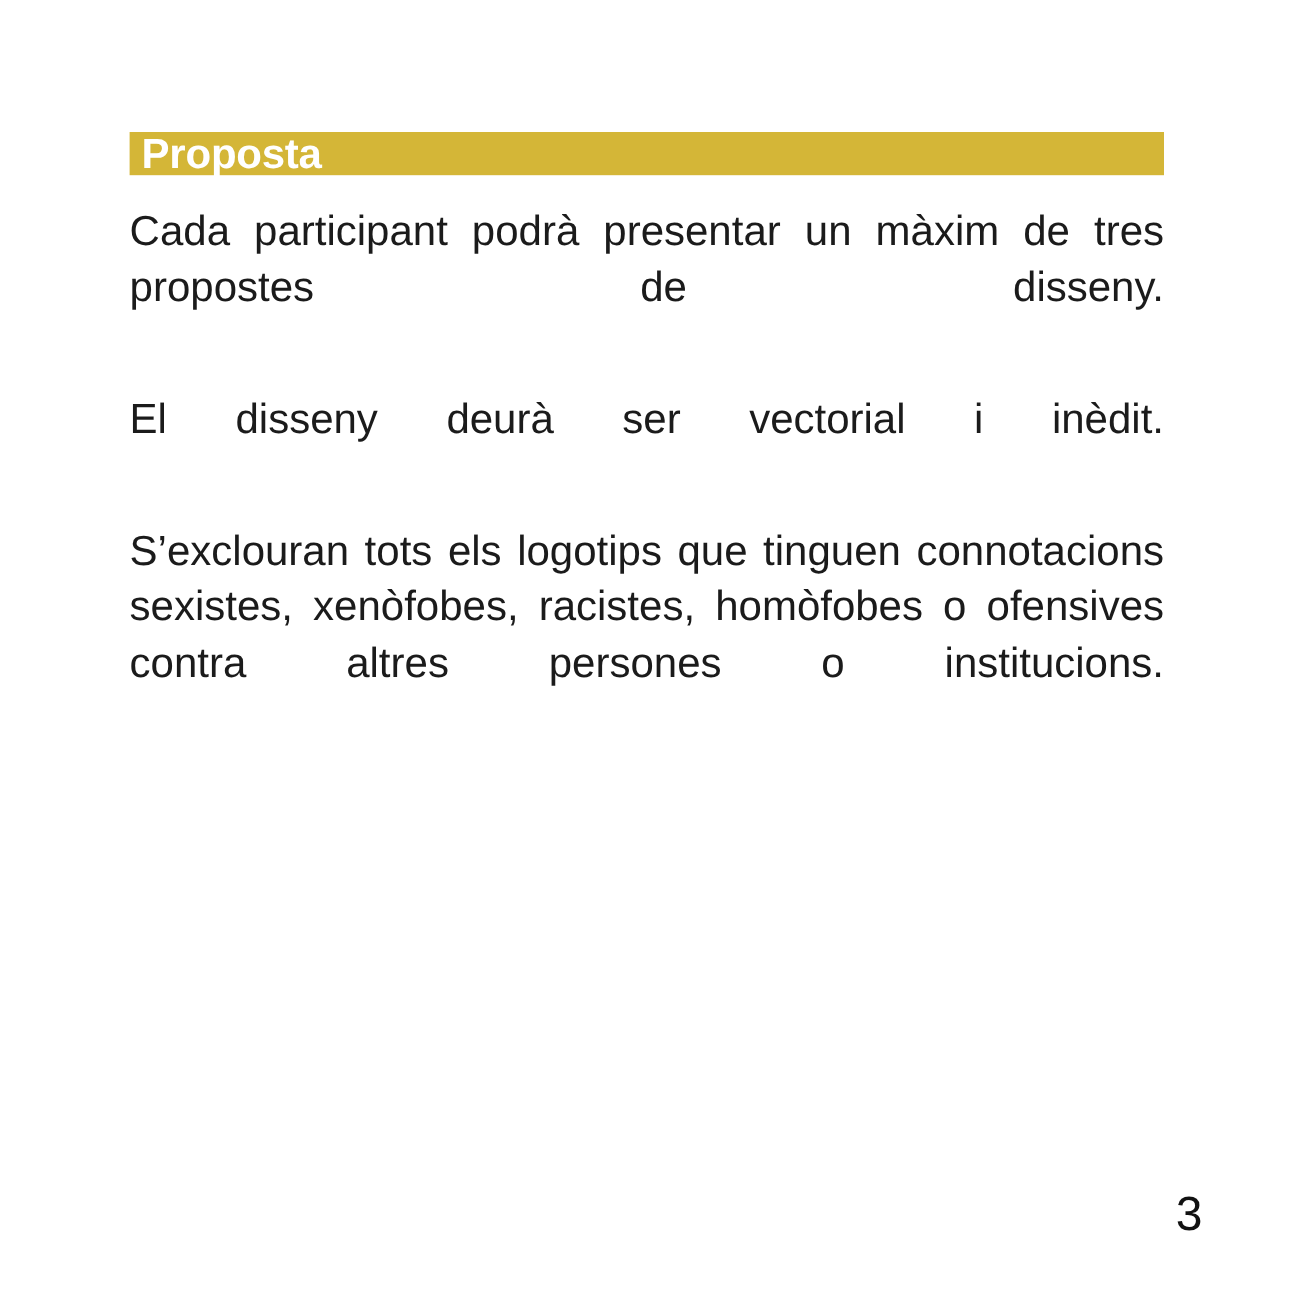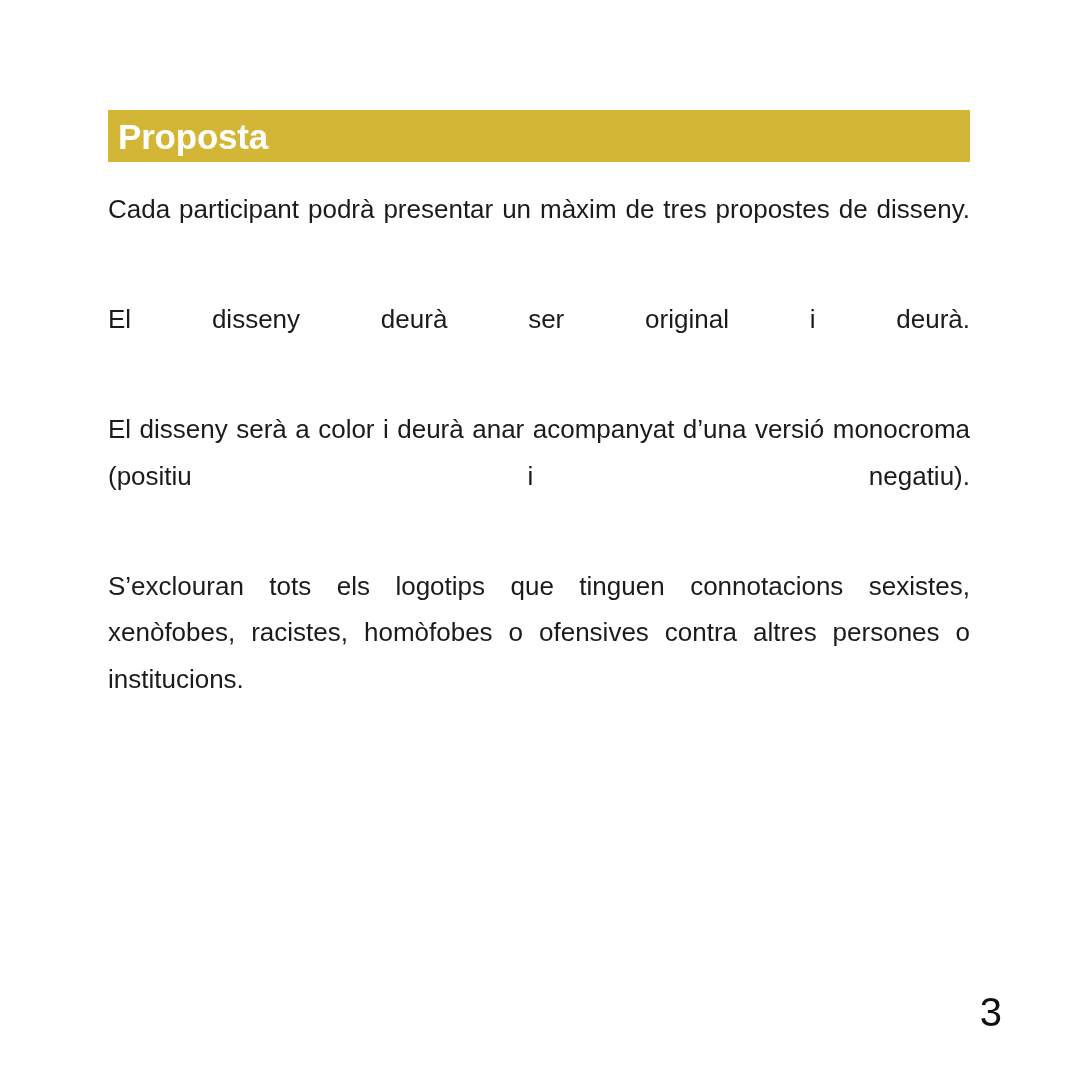--- a/index.html
+++ b/index.html
@@ -25,21 +25,21 @@
 
   .content {
     position: absolute;
     left: 108px;
     top: 110px;
     width: 862px;
   }
 
   .section-heading-band {
     width: 100%;
-    height: 52px;
+    height: 36px;
     background: #d4b637;
     display: flex;
     align-items: center;
     box-sizing: border-box;
     padding-left: 10px;
   }
 
   .section-heading-band .heading-text {
     color: #ffffff;
     font-size: 35px;
@@ -47,21 +47,21 @@
     line-height: 1;
     letter-spacing: -0.2px;
     font-family: "Liberation Sans", sans-serif;
   }
 
   .body-copy {
     margin-top: 24px;
   }
 
   .paragraph {
-    font-size: 26px;
+    font-size: 35px;
     line-height: 46.5px;
     color: #1b1b1b;
     text-align: justify;
     text-justify: inter-word;
     margin: 0 0 17px 0;
     font-family: "Liberation Sans", sans-serif;
     hyphens: none;
   }
 
   .paragraph:last-child {
@@ -91,22 +91,21 @@
 <div class="page">
 
   <div class="content">
 
     <div class="section-heading-band">
       <span class="heading-text">Proposta</span>
     </div>
 
     <div class="body-copy">
       <p class="paragraph">Cada participant podrà presentar un màxim de tres propostes de disseny.</p>
-      <p class="paragraph">El disseny deurà ser original i deurà.</p>
-      <p class="paragraph">El disseny serà a color i deurà anar acompanyat d’una versió monocroma (positiu i negatiu).</p>
+      <p class="paragraph">El disseny deurà ser vectorial i inèdit.</p>
       <p class="paragraph">S’exclouran tots els logotips que tinguen connotacions sexistes, xenòfobes, racistes, homòfobes o ofensives contra altres persones o institucions.</p>
     </div>
 
   </div>
 
   <div class="page-number">3</div>
 
 </div>
 
 </body></html>

